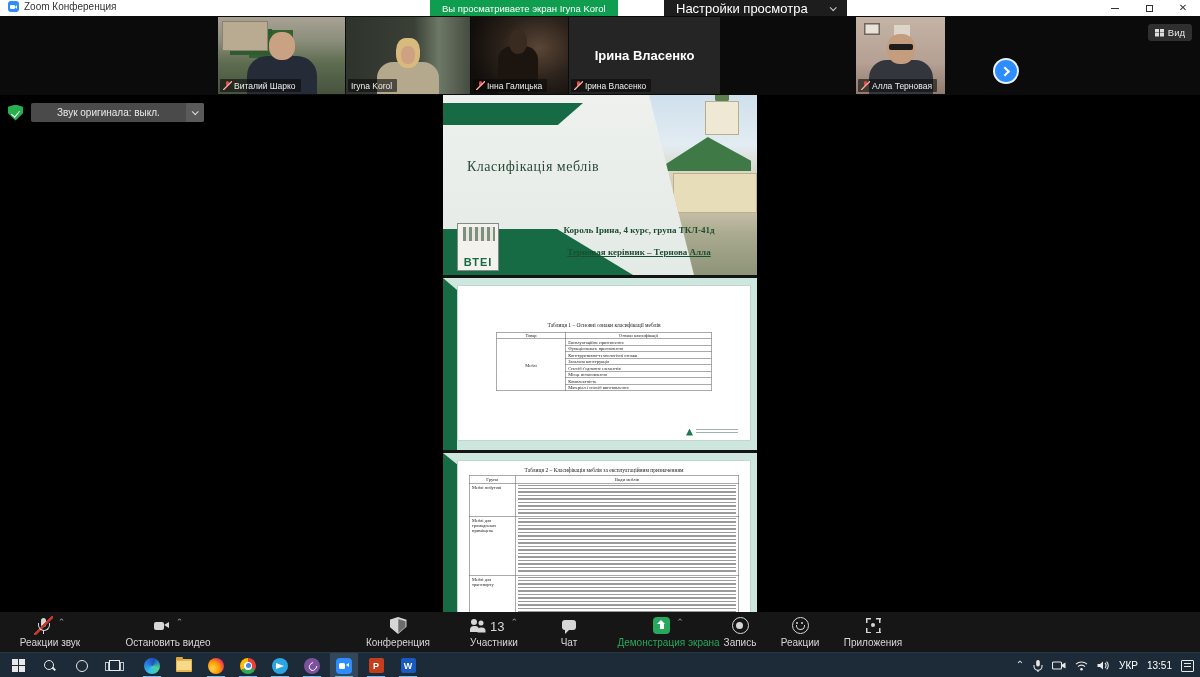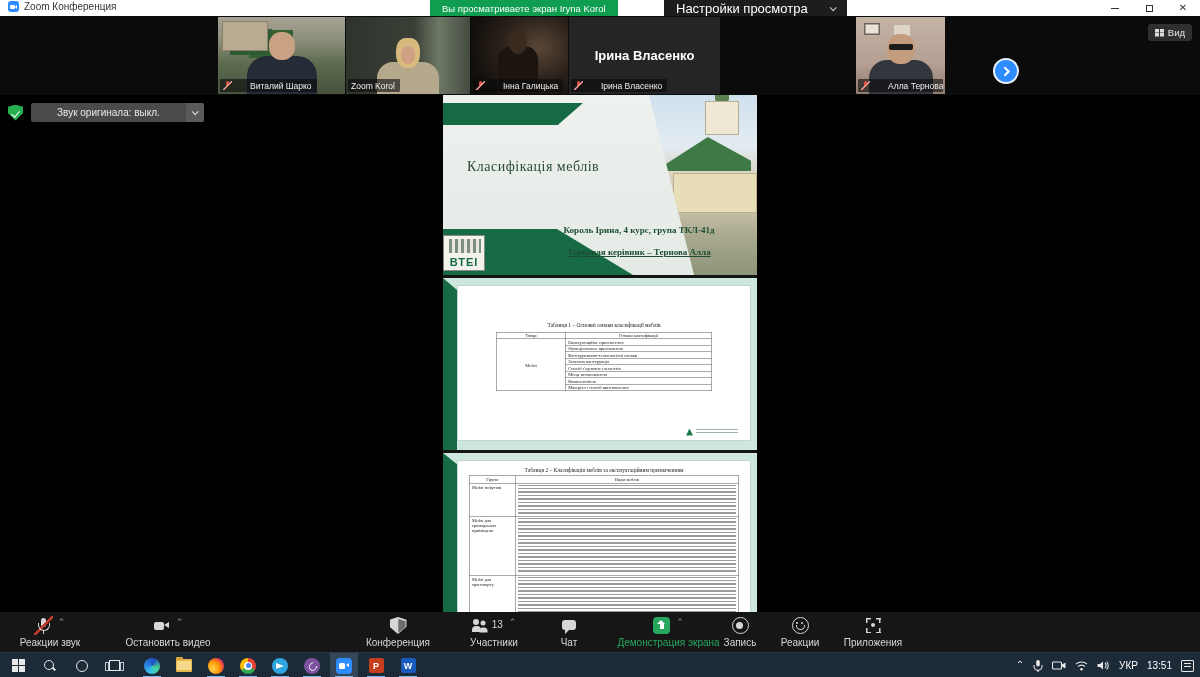--- a/index.html
+++ b/index.html
@@ -18,21 +18,21 @@
   .win-controls { position:absolute; right:0; top:0; height:16px; display:flex; }
   .win-btn { width:34px; height:16px; display:flex; align-items:center; justify-content:center; color:#333; font-size:9px; cursor:default; }
   .glyph-min { width:8px; height:1px; background:#333; }
   .glyph-max { width:7px; height:7px; border:1px solid #333; }
   .glyph-close { font-size:10px; line-height:1; }
 
   
   .strip { position:absolute; left:0; top:16px; width:1200px; height:79px; background:#0b0b0b; }
   .tile { position:absolute; top:1px; height:77px; background:#222; overflow:hidden; }
   .tile .bigname { position:absolute; inset:0; display:flex; align-items:center; justify-content:center; color:#fff; font-size:13px; font-weight:bold; white-space:nowrap; }
-  .namebar { position:absolute; left:2px; bottom:2px; background:rgba(10,10,10,.6); color:#eee; font-size:8.5px; padding:1.5px 5px 1.5px 3px; display:flex; align-items:center; gap:19px; border-radius:1px; white-space:nowrap; max-width:95%; overflow:hidden; }
+  .namebar { position:absolute; left:2px; bottom:2px; background:rgba(10,10,10,.6); color:#eee; font-size:8.5px; padding:1.5px 5px 1.5px 3px; display:flex; align-items:center; gap:3px; border-radius:1px; white-space:nowrap; max-width:95%; overflow:hidden; }
   .mic-muted { width:8px; height:9px; position:relative; flex:0 0 auto; }
   .mic-muted::before { content:""; position:absolute; left:2.5px; top:0; width:3px; height:5px; background:#e04b3f; border-radius:1.5px; }
   .mic-muted::after { content:""; position:absolute; left:0; top:0; width:9px; height:9px; background:linear-gradient(135deg, transparent 44%, #e8e3e0 46%, #e04b3f 58%, transparent 60%); }
   .tile.active { outline:2px solid #c9cf5a; outline-offset:-2px; }
   
   .scene1 { position:absolute; inset:0; background:linear-gradient(180deg,#a8a295 0%,#8c8e7c 30%,#5d6c4f 60%,#47523f 100%); }
   .scene1::before { content:""; position:absolute; left:4px; top:4px; width:46px; height:30px; background:#b9ab91; box-shadow:inset 0 0 0 1px #8d8069, 6px 6px 0 -2px #2f5b33, 26px 8px 0 -1px #35602f; }
   .scene1 .person { position:absolute; left:50%; bottom:-6px; transform:translateX(-50%); width:70px; height:44px; background:#252c38; border-radius:20px 20px 0 0; }
   .scene1 .head { position:absolute; left:50%; bottom:34px; transform:translateX(-50%); width:26px; height:28px; background:#c9a183; border-radius:45%; }
   .scene2 { position:absolute; inset:0; background:linear-gradient(90deg,#2e332c 0%,#3a4036 55%,#6d7866 75%,#454c40 100%); }
@@ -77,21 +77,21 @@
   .s1-photo .dome { position:absolute; right:18px; top:6px; width:34px; height:34px; background:#efe8d5; box-shadow:inset 0 0 0 1px #b9ad8d; }
   .s1-photo .dome::before { content:""; position:absolute; left:10px; top:-14px; width:14px; height:14px; background:#5c7f52; border-radius:50% 50% 10% 10%; }
   .s1-photo .roof { position:absolute; right:6px; top:42px; width:96px; height:34px; background:#3f7a46; clip-path:polygon(0 100%,55% 0,100% 70%,100% 100%); }
   .s1-photo .fac { position:absolute; right:0; top:78px; width:84px; height:40px; background:#e8ddb9; box-shadow:inset 0 0 0 1px #bdb08a; }
   .s1-photo .trees { position:absolute; right:60px; bottom:0; width:90px; height:40px; background:radial-gradient(24px 20px at 20% 70%, #49632f 60%, transparent 61%), radial-gradient(26px 22px at 65% 60%, #54703a 60%, transparent 61%); }
   .s1-band-top { position:absolute; left:0; top:8px; width:140px; height:22px; background:#176b44; clip-path:polygon(0 0,100% 0,82% 100%,0 100%); }
   .s1-band-bottom { position:absolute; left:0; bottom:0; width:190px; height:46px; background:#176b44; clip-path:polygon(0 0,60% 0,100% 100%,0 100%); }
   .s1-title { position:absolute; left:24px; top:64px; font-family:"Liberation Serif",serif; font-size:14px; color:#2c4a38; letter-spacing:.5px; }
   .s1-line1 { position:absolute; left:86px; top:130px; width:220px; text-align:center; font-family:"Liberation Serif",serif; font-weight:bold; font-size:9px; color:#1d4d30; }
   .s1-line2 { position:absolute; left:86px; top:152px; width:220px; text-align:center; font-family:"Liberation Serif",serif; font-weight:bold; font-size:9px; color:#1d4d30; text-decoration:underline; }
-  .s1-logo { position:absolute; left:0; bottom:4px; width:42px; height:36px; background:#f4f2ec; border:1px solid #888; }
+  .s1-logo { position:absolute; left:14px; bottom:4px; width:42px; height:48px; background:#f4f2ec; border:1px solid #888; }
   .s1-logo .bld { position:absolute; left:5px; top:3px; width:32px; height:14px; background:repeating-linear-gradient(90deg,#7d8f7d 0 3px,#e8e6df 3px 6px); }
   .s1-logo .txt { position:absolute; left:0; bottom:2px; width:100%; text-align:center; font-weight:bold; font-size:11px; color:#176b44; letter-spacing:1px; }
 
   .slide-gap { position:absolute; left:0; width:314px; height:3px; background:#141414; }
 
   
   .slide-doc { position:absolute; left:0; width:314px; background:#cde7de; overflow:hidden; }
   .doc-band { position:absolute; left:0; top:0; width:14px; height:100%; background:#176b44; clip-path:polygon(0 0,100% 7%,100% 100%,0 100%); }
   .doc-page { position:absolute; left:15px; top:8px; right:7px; bottom:10px; background:#fff; box-shadow:0 0 0 .5px #b9c4bd; }
   .scalewrap { position:absolute; left:0; top:0; width:200%; transform:scale(.5); transform-origin:0 0; }
@@ -119,21 +119,21 @@
   .ic-mic .slash { position:absolute; left:-1px; top:-1px; width:19px; height:19px; background:linear-gradient(135deg,transparent 46%,#c0392b 47%,#c0392b 55%,transparent 56%); }
   
   .ic-cam::before { content:""; position:absolute; left:1px; top:4.5px; width:10px; height:8px; background:#d6d6d6; border-radius:2px; }
   .ic-cam::after { content:""; position:absolute; right:1px; top:5px; border-top:3.5px solid transparent; border-bottom:3.5px solid transparent; border-right:5px solid #d6d6d6; }
   
   .ic-shield { background:#d6d6d6; clip-path:polygon(50% 0,100% 16%,100% 58%,50% 100%,0 58%,0 16%); }
   .ic-shield::before { content:""; position:absolute; left:8px; top:2px; width:8px; height:14px; background:#161616; clip-path:polygon(10% 0,100% 16%,100% 58%,10% 100%); opacity:.55; }
   
   .ic-people::before { content:""; position:absolute; left:1.5px; top:2px; width:6px; height:6px; border-radius:50%; background:#d6d6d6; box-shadow:7px 1px 0 -.5px #d6d6d6; }
   .ic-people::after { content:""; position:absolute; left:0; top:9px; width:9px; height:6px; border-radius:4px 4px 0 0; background:#d6d6d6; box-shadow:7px 1px 0 -.5px #d6d6d6; }
-  .pcount { font-size:10px; color:#d6d6d6; margin:2px 0 0 -3px; }
+  .pcount { font-size:13px; color:#d6d6d6; margin:2px 0 0 -3px; }
   
   .ic-chat::before { content:""; position:absolute; left:1px; top:3px; width:14px; height:10px; background:#d6d6d6; border-radius:3px; }
   .ic-chat::after { content:""; position:absolute; left:4px; bottom:0; border-left:0 solid transparent; border-right:4px solid transparent; border-top:4px solid #d6d6d6; }
   
   .ic-share { background:#27a85e; border-radius:4px; }
   .ic-share::before { content:""; position:absolute; left:6.5px; top:7px; width:4px; height:5px; background:#fff; }
   .ic-share::after { content:""; position:absolute; left:4px; top:3px; border-left:4.5px solid transparent; border-right:4.5px solid transparent; border-bottom:4.5px solid #fff; }
   
   .ic-rec { border:1.5px solid #d6d6d6; border-radius:50%; }
   .ic-rec::before { content:""; position:absolute; left:3.5px; top:3.5px; width:7px; height:7px; border-radius:50%; background:#d6d6d6; }
@@ -235,21 +235,21 @@
       </div>
     </div>
 
     <div class="tile active" style="left:346px;width:124px;">
       <div class="scene2">
         <div class="person"></div>
           <div class="head"></div>
           <div class="face"></div>
       </div>
       <div class="namebar">
-        <span>Zoom Korol</span>
+        <span>Iryna Korol</span>
       </div>
     </div>
 
     <div class="tile" style="left:471px;width:97px;">
       <div class="scene3">
         <div class="person"></div>
           <div class="head"></div>
       </div>
       <div class="namebar">
         <span class="mic-muted"></span>

